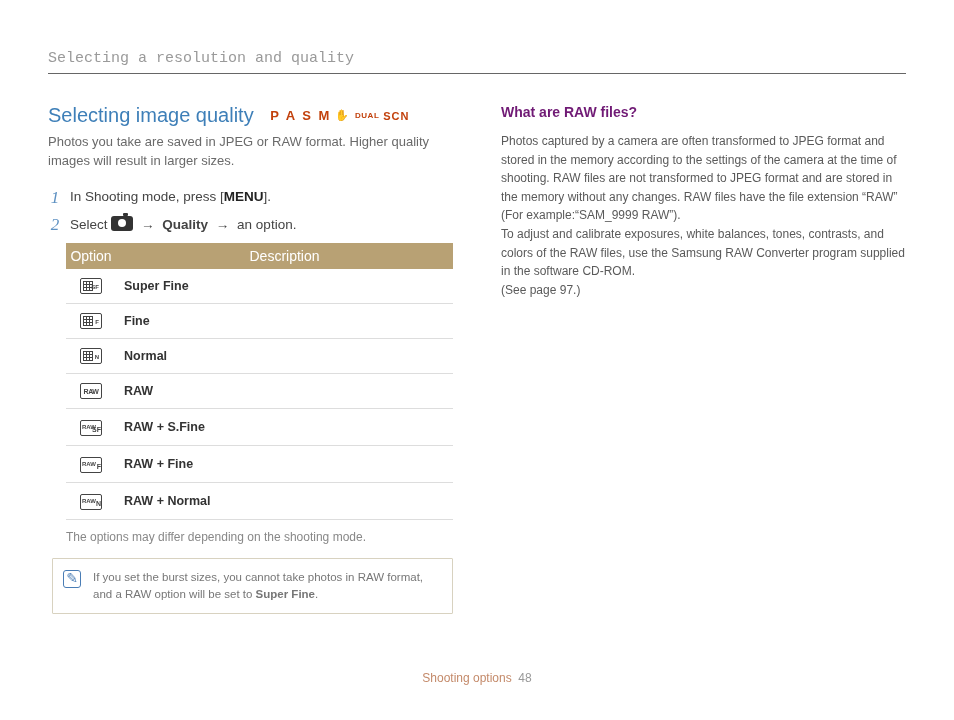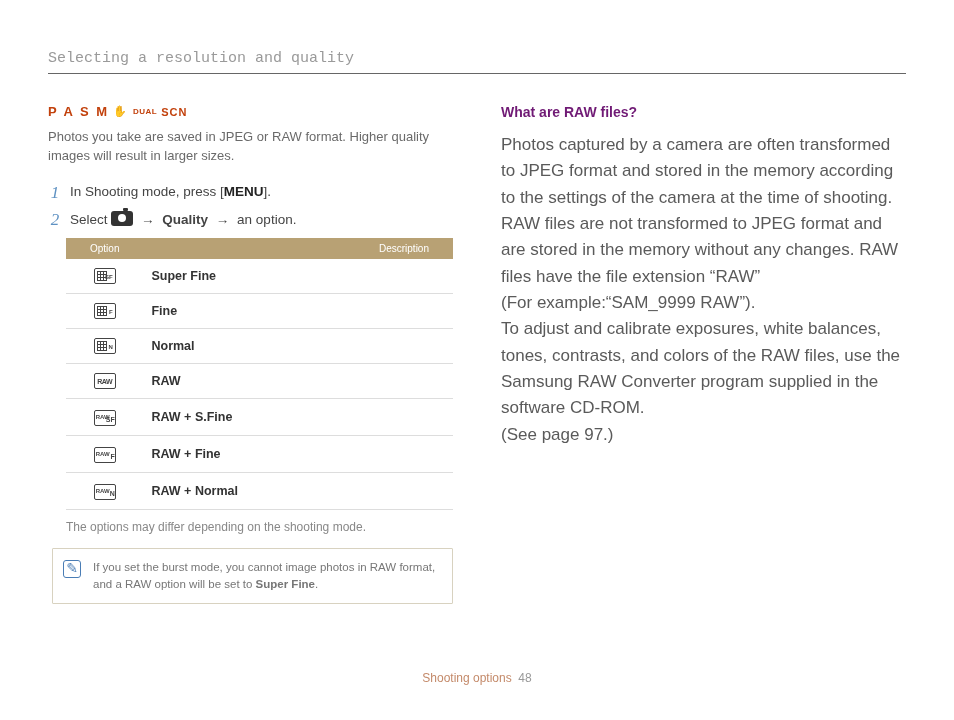--- a/index.html
+++ b/index.html
@@ -107,23 +107,23 @@
     border-collapse: collapse;
     margin-top: 4px;
     margin-left: 18px;
     width: calc(100% - 18px);
     font-size: 13px;
   }
   table.opts th {
     background: #b8a174;
     color: #fff;
     font-weight: 400;
-    text-align: right;
-    padding: 5px 24px;
-    font-size: 10px;
+    text-align: center;
+    padding: 5px 4px;
+    font-size: 14px;
   }
   table.opts th:first-child { width: 50px; }
   table.opts td {
     border-bottom: 1px solid #ddd;
     padding: 9px 8px;
     color: #333;
     font-weight: bold;
     font-size: 12.5px;
   }
   table.opts td.icon-cell {
@@ -200,21 +200,21 @@
     justify-content: center;
     font-size: 14px;
   }
   .right-h {
     font-size: 14px;
     color: #701a75;
     font-weight: bold;
     margin-bottom: 12px;
   }
   .right-body {
-    font-size: 17px;
+    font-size: 12px;
     color: #5a5a5a;
     line-height: 1.55;
   }
   .page-footer {
     position: absolute;
     bottom: 35px;
     left: 0;
     width: 100%;
     text-align: center;
     font-size: 12px;
@@ -223,20 +223,21 @@
   .page-footer .section-name { color: #c48a6a; }
 </style>
 </head>
 <body>
 
 <div class="page-header">Selecting a resolution and quality</div>
 
 <div class="columns">
   <div class="col-left">
     <div>
+      <span class="section-title">Selecting image quality</span>
       <span class="mode-icons">
         <span>P A S M</span>
         <span style="font-size:11px;">✋</span>
           <span class="mode-dual">DUAL</span>
         <span class="mode-scn">SCN</span>
       </span>
     </div>
     <p class="intro">Photos you take are saved in JPEG or RAW format. Higher quality images will result in larger sizes.</p>
 
     <div class="step">
@@ -291,21 +292,21 @@
         <td class="icon-cell"><span class="opt-icon rawplus" data-sub="N">RAW</span></td>
         <td>RAW + Normal</td>
       </tr>
     </tbody>
       </table>
 
     <p class="footnote">The options may differ depending on the shooting mode.</p>
 
     <div class="note-box">
       <span class="note-icon">✎</span>
-      <span>If you set the burst mode, you cannot image photos in RAW format, and a RAW option will be set to </span><b>Super Fine</b><span>.</span>
+      <span>If you set the burst sizes, you cannot take photos in RAW format, and a RAW option will be set to </span><b>Super Fine</b><span>.</span>
     </div>
   </div>
 
   <div class="col-right">
     <p class="right-h">What are RAW files?</p>
     <p class="right-body" style="white-space: pre-line;">Photos captured by a camera are often transformed to JPEG format and stored in the memory according to the settings of the camera at the time of shooting. RAW files are not transformed to JPEG format and are stored in the memory without any changes. RAW files have the file extension “RAW”
 (For example:“SAM_9999 RAW”).
 To adjust and calibrate exposures, white balances, tones, contrasts, and colors of the RAW files, use the Samsung RAW Converter program supplied in the software CD-ROM.
 (See page 97.)</p>
   </div>

